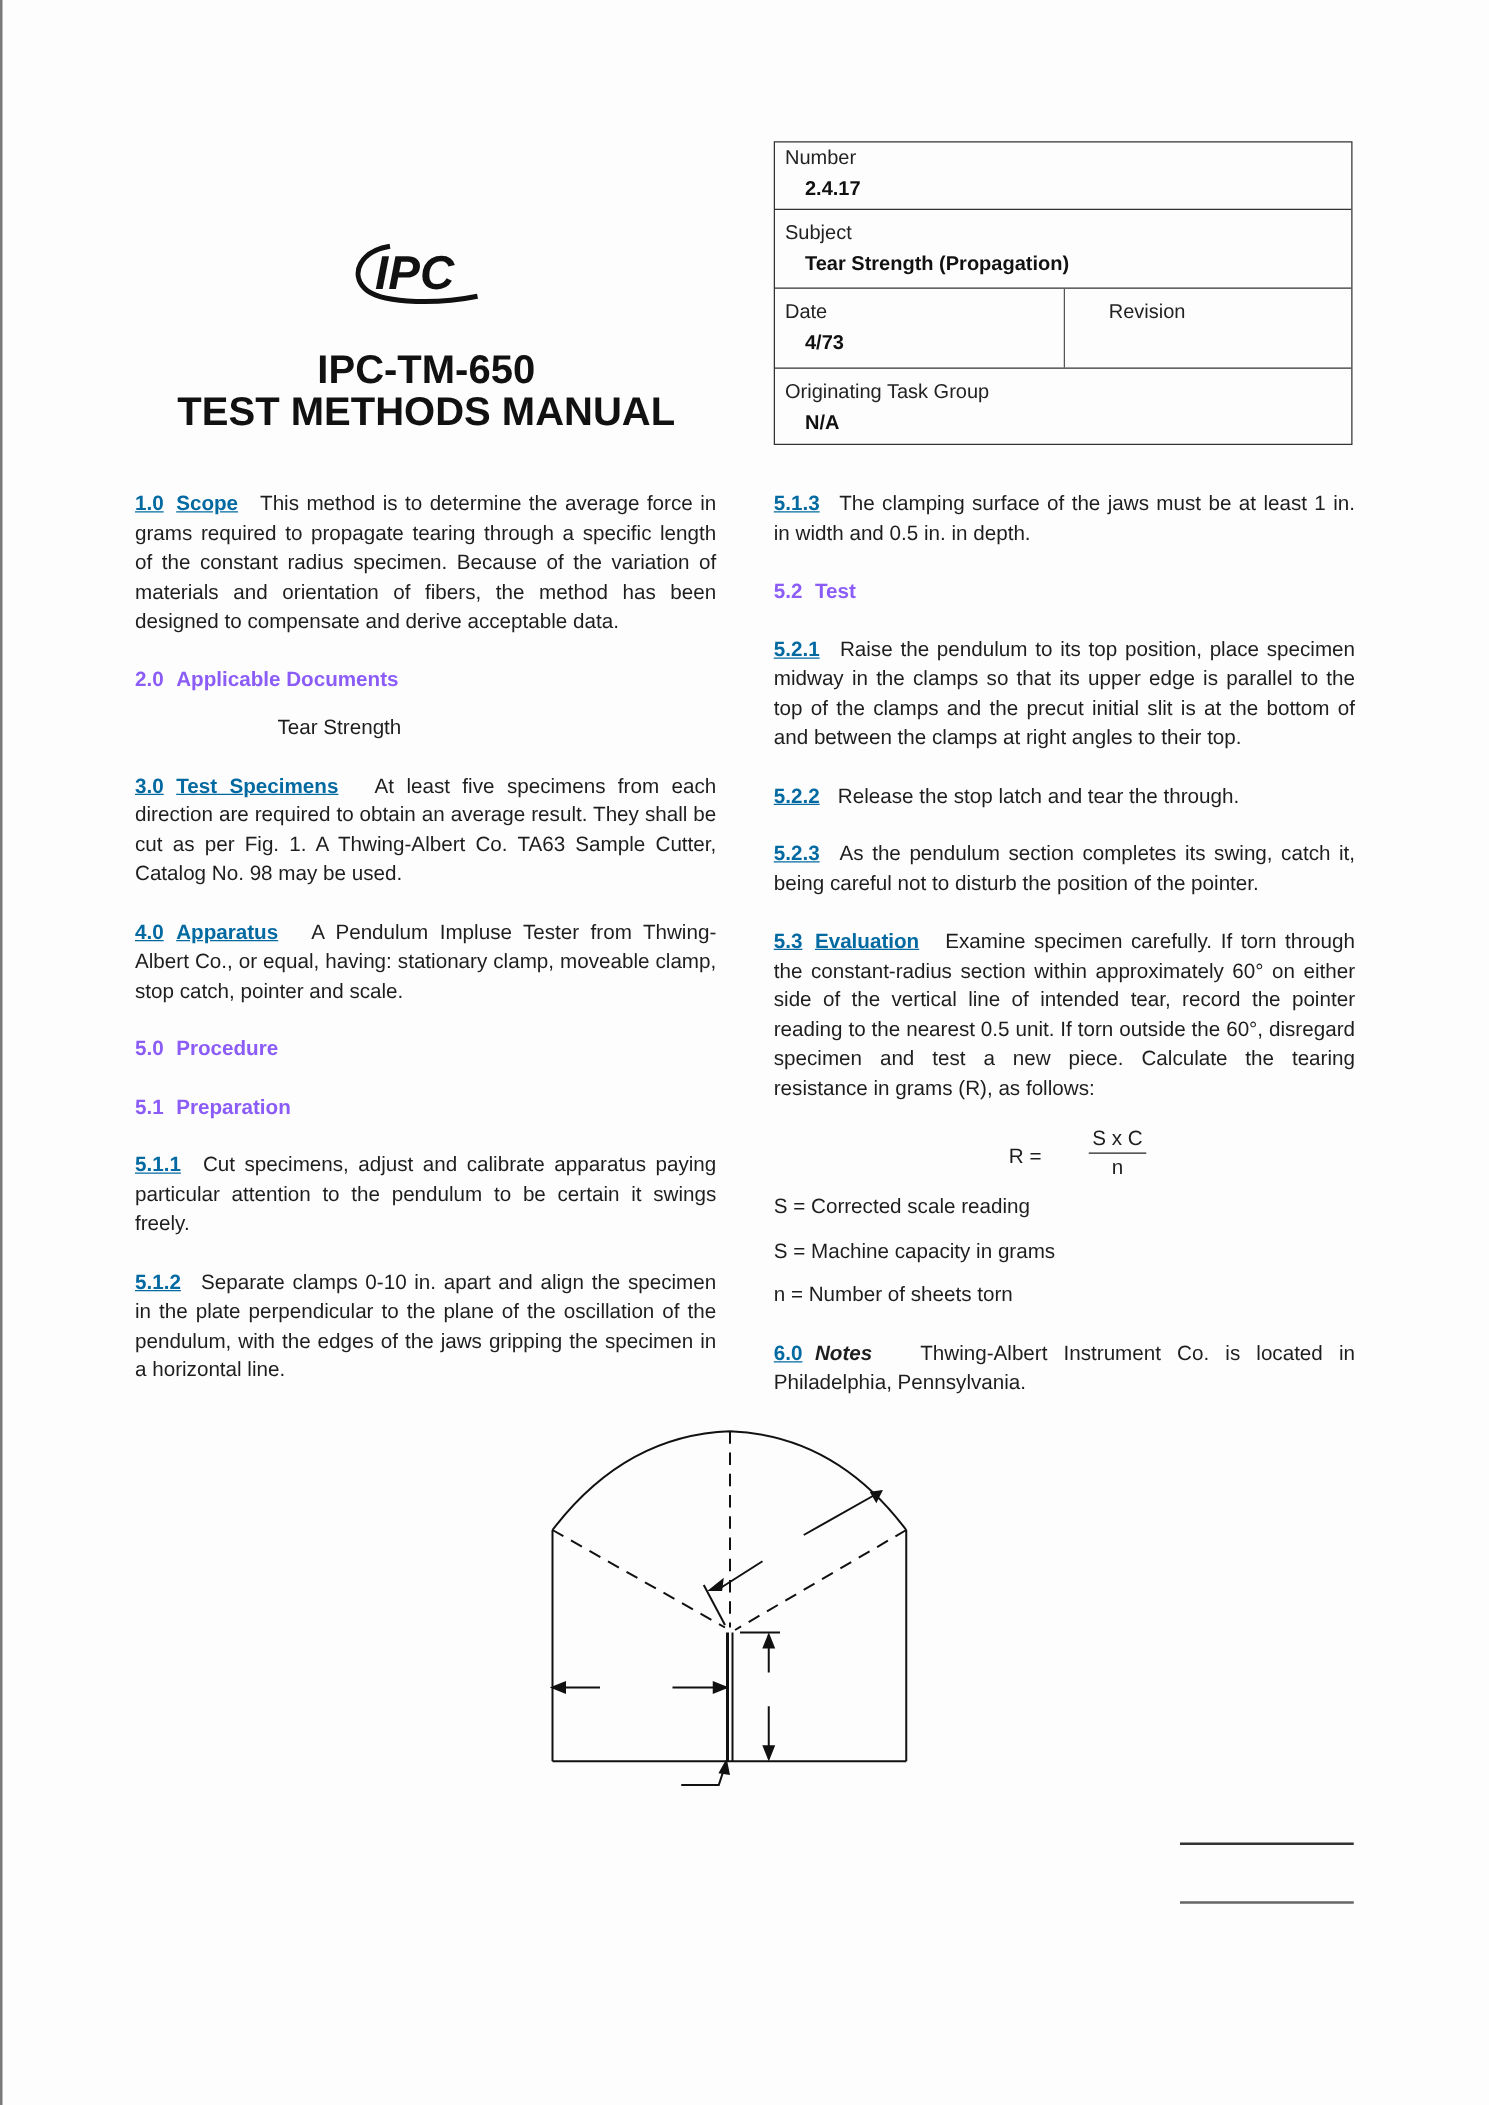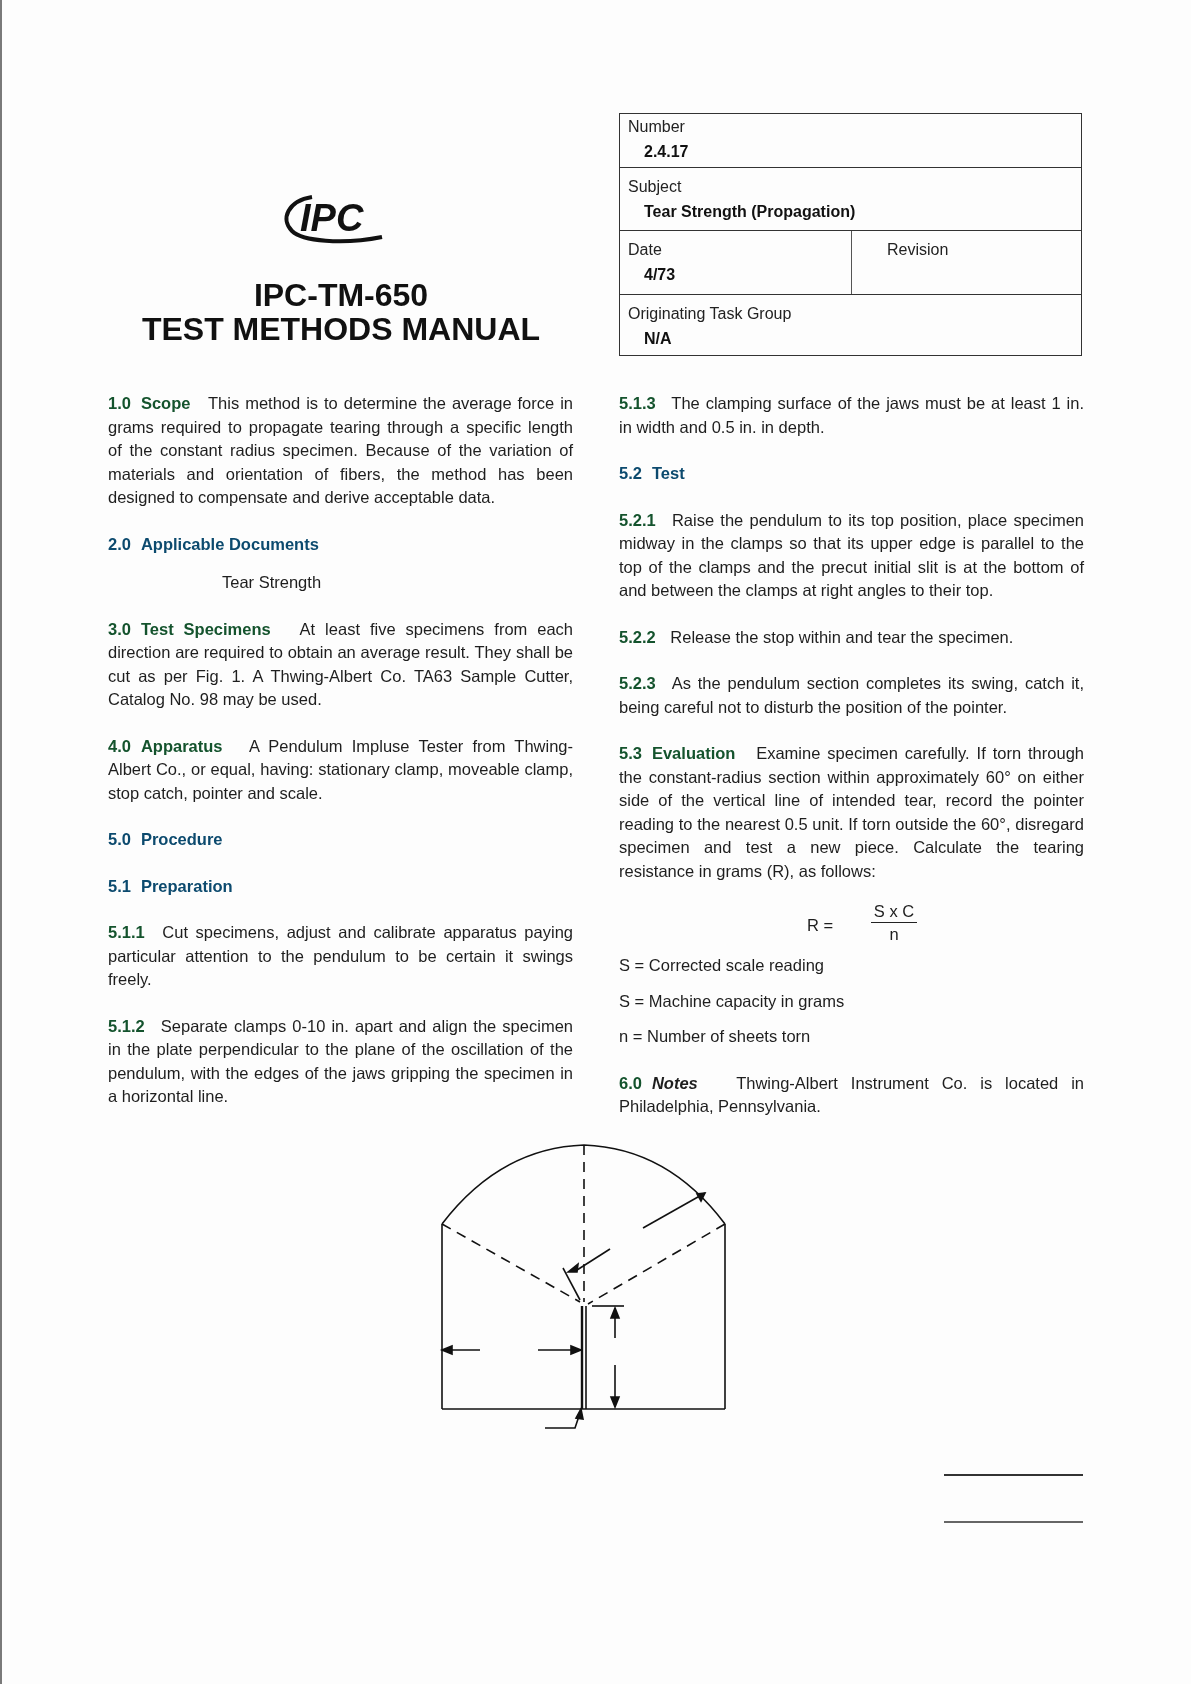--- a/index.html
+++ b/index.html
@@ -24,22 +24,22 @@
     .cell .lbl { font-size: 16px; color: #222; margin-top: 3px; line-height: 20px; }
     .cell .val { font-size: 16px; font-weight: bold; padding-left: 16px; margin-top: 5px; line-height: 20px; color: #111; }
     .row-line { position: absolute; left: 0; right: 0; height: 0; border-top: 1.5px solid #333; }
     .col-line { position: absolute; top: 117px; height: 63px; width: 0; border-left: 1.5px solid #555; left: 231px; }
 
     
     .col { position: absolute; top: 392px; width: 465px; font-size: 16.5px; line-height: 23.5px; color: #1e1e1e; }
     .col-left { left: 108px; }
     .col-right { left: 619px; }
     .para { margin: 0 0 23px 0; text-align: justify; }
-    .para b { font-weight: bold; color: #14532d; }
-    .heading { font-weight: bold; margin: 0 0 23px 0; color: #0c4a6e; }
+    .para b { font-weight: bold; color: #0369a1; text-decoration: underline; }
+    .heading { font-weight: bold; margin: 0 0 23px 0; color: #8b5cf6; }
     .indent-ref { padding-left: 114px; margin: -8px 0 23px 0; }
     .num { font-weight: bold; margin-right: 10px; }
     .formula { position: relative; height: 50px; margin: -6px 0 4px 0; }
     .formula .lhs { position: absolute; left: 188px; top: 14px; }
     .formula .frac { position: absolute; left: 228px; top: 0; text-align: center; width: 46px; margin-left: 24px; }
     .formula .frac .top { border-bottom: 1.5px solid #222; line-height: 22px; }
     .formula .frac .bot { line-height: 22px; }
     .def { margin: 0 0 12px 0; }
     .notes-label i { font-weight: bold; font-style: italic; }
 
@@ -130,21 +130,21 @@
   </p>
   <div class="heading">
     <span class="num">5.2</span><span>Test</span>
   </div>
   <p class="para">
     <b class="num">5.2.1</b>
     <span>Raise the pendulum to its top position, place specimen midway in the clamps so that its upper edge is parallel to the top of the clamps and the precut initial slit is at the bottom of and between the clamps at right angles to their top.</span>
   </p>
   <p class="para">
     <b class="num">5.2.2</b>
-    <span>Release the stop within and tear the specimen.</span>
+    <span>Release the stop latch and tear the through.</span>
   </p>
   <p class="para">
     <b class="num">5.2.3</b>
     <span>As the pendulum section completes its swing, catch it, being careful not to disturb the position of the pointer.</span>
   </p>
   <p class="para">
     <b class="num">5.3</b><b>Evaluation</b>&nbsp;&nbsp;
     <span>Examine specimen carefully. If torn through the constant-radius section within approximately 60° on either side of the vertical line of intended tear, record the pointer reading to the nearest 0.5 unit. If torn outside the 60°, disregard specimen and test a new piece. Calculate the tearing resistance in grams (R), as follows:</span>
   </p>
   <div class="formula">

